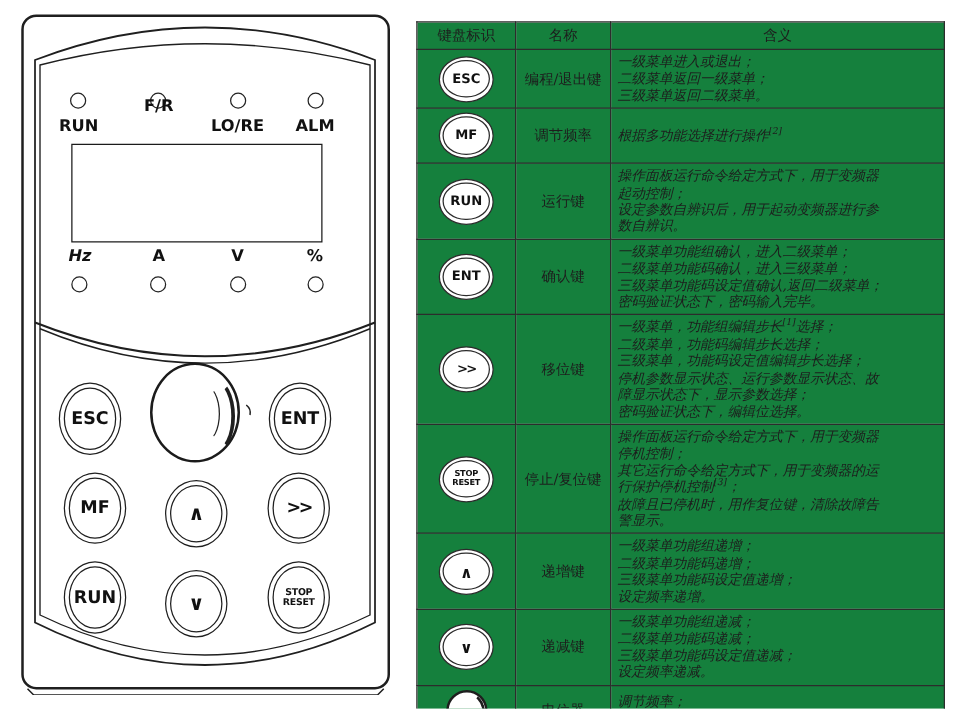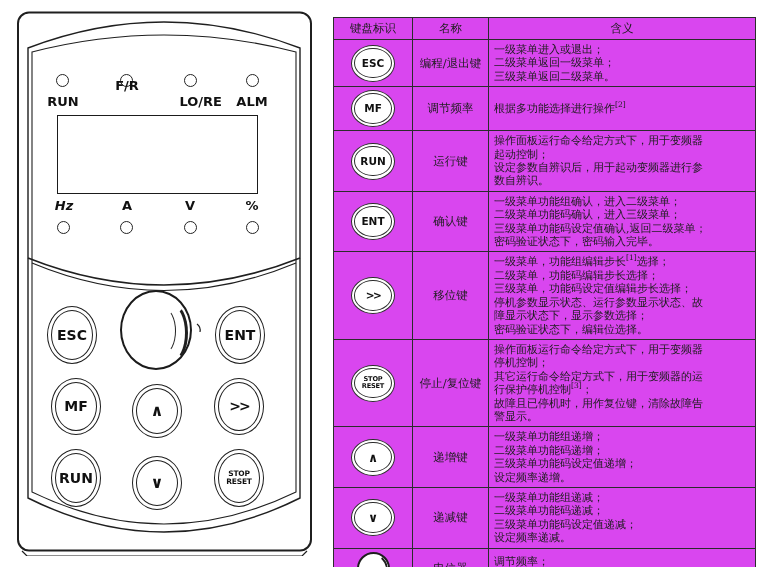--- a/index.html
+++ b/index.html
@@ -23,25 +23,25 @@
           flex-direction:column;align-items:center;justify-content:center;
           font-weight:700;font-size:14px;color:#111;}
   .btn.small .btn-in{font-size:16px;}
   .btn.shift .btn-in{letter-spacing:-2px;}
   .btn.stop .btn-in{font-size:7.5px;line-height:1.12;letter-spacing:-0.2px;}
   .btn-in span{line-height:1.05;}
 
   
   .keytable{position:absolute;left:333px;top:17px;width:423px;border-collapse:collapse;table-layout:fixed;
             font-family:"DejaVu Serif","Liberation Serif",serif;color:#1d1d1d;}
-  .keytable th,.keytable td{border:1.1px solid #2c2c2c;background:#d946ef;}
+  .keytable th,.keytable td{border:1.1px solid #2c2c2c;background:#15803d;}
   .keytable th{font-size:11.5px;font-weight:400;padding:3px 2px;text-align:center;}
   td.icon-cell{text-align:center;vertical-align:middle;padding:3px 2px;}
   td.name-cell{text-align:center;vertical-align:middle;font-size:11.5px;padding:2px;}
-  td.meaning-cell{font-size:11px;line-height:13.4px;padding:3px 4px 3px 5px;vertical-align:middle;text-align:left;}
+  td.meaning-cell{font-size:11px;line-height:13.4px;padding:3px 4px 3px 5px;vertical-align:middle;text-align:left;font-style:italic;}
   td.meaning-cell sup{font-size:7.5px;line-height:0;}
 
   .ring-icon{display:inline-flex;width:44px;height:37px;border:1.4px solid #2c2c2c;border-radius:50%;
              padding:2.2px;box-sizing:border-box;vertical-align:middle;background:#fff;}
   .ring-in{flex:1;border:1.2px solid #2c2c2c;border-radius:50%;display:flex;flex-direction:column;
            align-items:center;justify-content:center;font-family:"DejaVu Sans","Liberation Sans",sans-serif;
            font-weight:700;font-size:10.5px;color:#111;}
   .ring-in span{line-height:1.05;}
   .icon-shift .ring-in{letter-spacing:-1.5px;}
   .icon-up .ring-in,.icon-down .ring-in{font-size:12.5px;}
@@ -71,21 +71,21 @@
         <path d="M 181,314 q 4,3 3,8" stroke-width="1.2"></path>
       </g>
     </svg>
 
     <div class="abs led" style="left:40px;top:64px;"></div>
     <div class="abs led" style="left:104px;top:64px;"></div>
     <div class="abs led" style="left:168px;top:64px;"></div>
     <div class="abs led" style="left:230px;top:64px;"></div>
     <div class="abs led-lab" style="left:15px;top:84px;">RUN</div>
     <div class="abs led-lab" style="left:79px;top:68px;">F/R</div>
-    <div class="abs led-lab" style="left:142px;top:84px;text-align:right;">LO/RE</div>
+    <div class="abs led-lab" style="left:142px;top:84px;">LO/RE</div>
     <div class="abs led-lab" style="left:204px;top:84px;">ALM</div>
 
     <div class="abs lcd"></div>
 
     <div class="abs led-lab" style="left:16px;top:188px;font-style:italic;">Hz</div>
     <div class="abs led-lab" style="left:79px;top:188px;">A</div>
     <div class="abs led-lab" style="left:142px;top:188px;">V</div>
     <div class="abs led-lab" style="left:204px;top:188px;">%</div>
     <div class="abs led" style="left:41px;top:211px;"></div>
     <div class="abs led" style="left:104px;top:211px;"></div>

